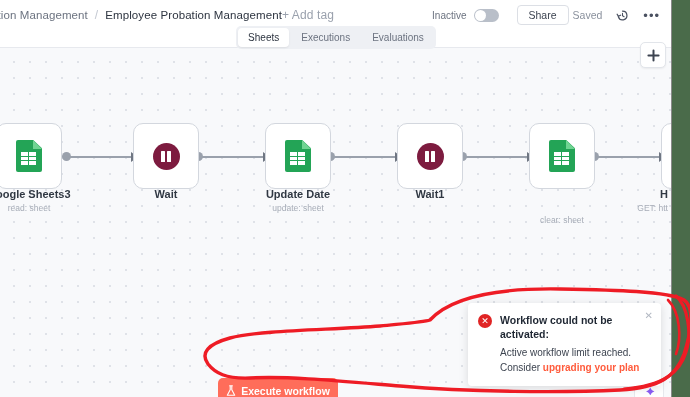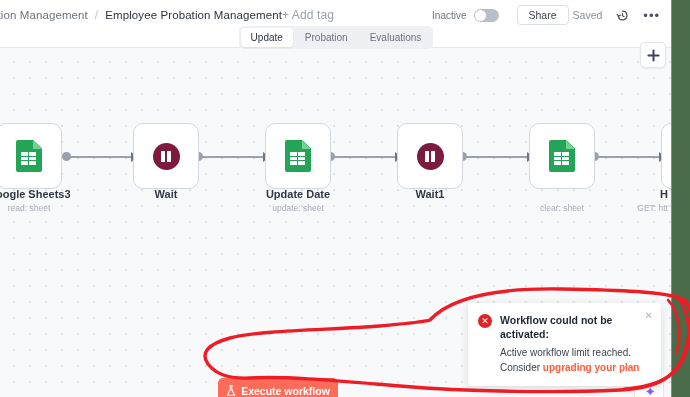--- a/index.html
+++ b/index.html
@@ -340,21 +340,21 @@
     <div class="node-sub" style="left:360px; top:155px;"></div>
 
     <div class="node" style="left:529px; top:75px;">
       <div class="sheets-icon">
         <div class="body"></div>
           <div class="fold"></div>
         <div class="grid"></div>
           <div class="grid2"></div>
       </div>
     </div>
-    <div class="node-sub" style="left:492px; top:155px;">clear: sheet</div>
+    <div class="node-sub" style="left:492px; top:167px;">clear: sheet</div>
 
     <div class="node" style="left:661px; top:75px;"></div>
     <div class="node-label" style="left:600px; top:140px; text-align:right; width:68px;">H</div>
     <div class="node-sub" style="left:596px; top:155px; text-align:right; width:72px;">GET: htt</div>
   </div>
 
   <div class="plus-btn">
     <svg width="13" height="13" viewBox="0 0 13 13">
       <path d="M6.5 1.4v10.2M1.4 6.5h10.2" stroke="#3c4350" stroke-width="2" stroke-linecap="round"></path>
     </svg>
@@ -381,22 +381,22 @@
           <path d="M1.4 6.4l1.6 2.6 2.6-1.4" fill="none" stroke="#4a5160" stroke-width="1.5" stroke-linecap="round" stroke-linejoin="round"></path>
           <path d="M8 5.4v2.9l2 1.2" fill="none" stroke="#4a5160" stroke-width="1.3" stroke-linecap="round"></path>
         </svg>
       </span>
       <span class="dots-icon">•••</span>
     </div>
   </div>
 
   <div class="tabbar">
     <div class="tabs">
-      <div class="tab active">Update</div>
-      <div class="tab">Probation</div>
+      <div class="tab active">Sheets</div>
+      <div class="tab">Executions</div>
       <div class="tab">Evaluations</div>
     </div>
   </div>
   <div class="header-rule"></div>
 
   <div class="exec-btn">
     <svg width="10" height="12" viewBox="0 0 10 12">
       <path d="M3.6 .8h2.8M4.2 .8v4L1.3 10.2h7.4L5.8 4.8v-4" fill="none" stroke="#ffffff" stroke-width="1.1" stroke-linecap="round" stroke-linejoin="round"></path>
     </svg>
     <span class="label">Execute workflow</span>

